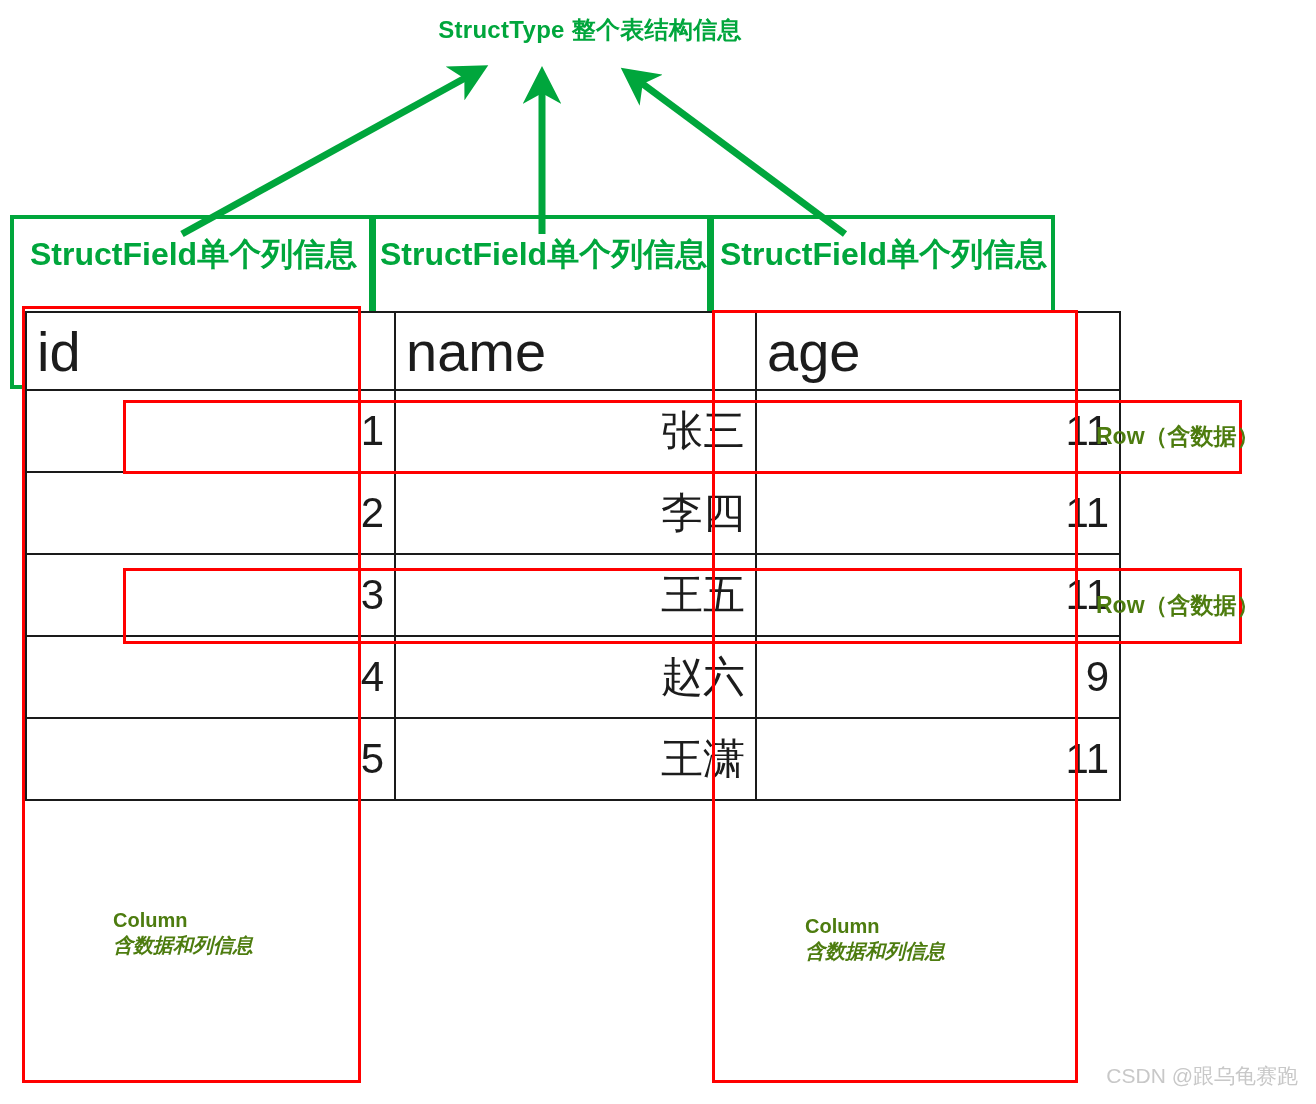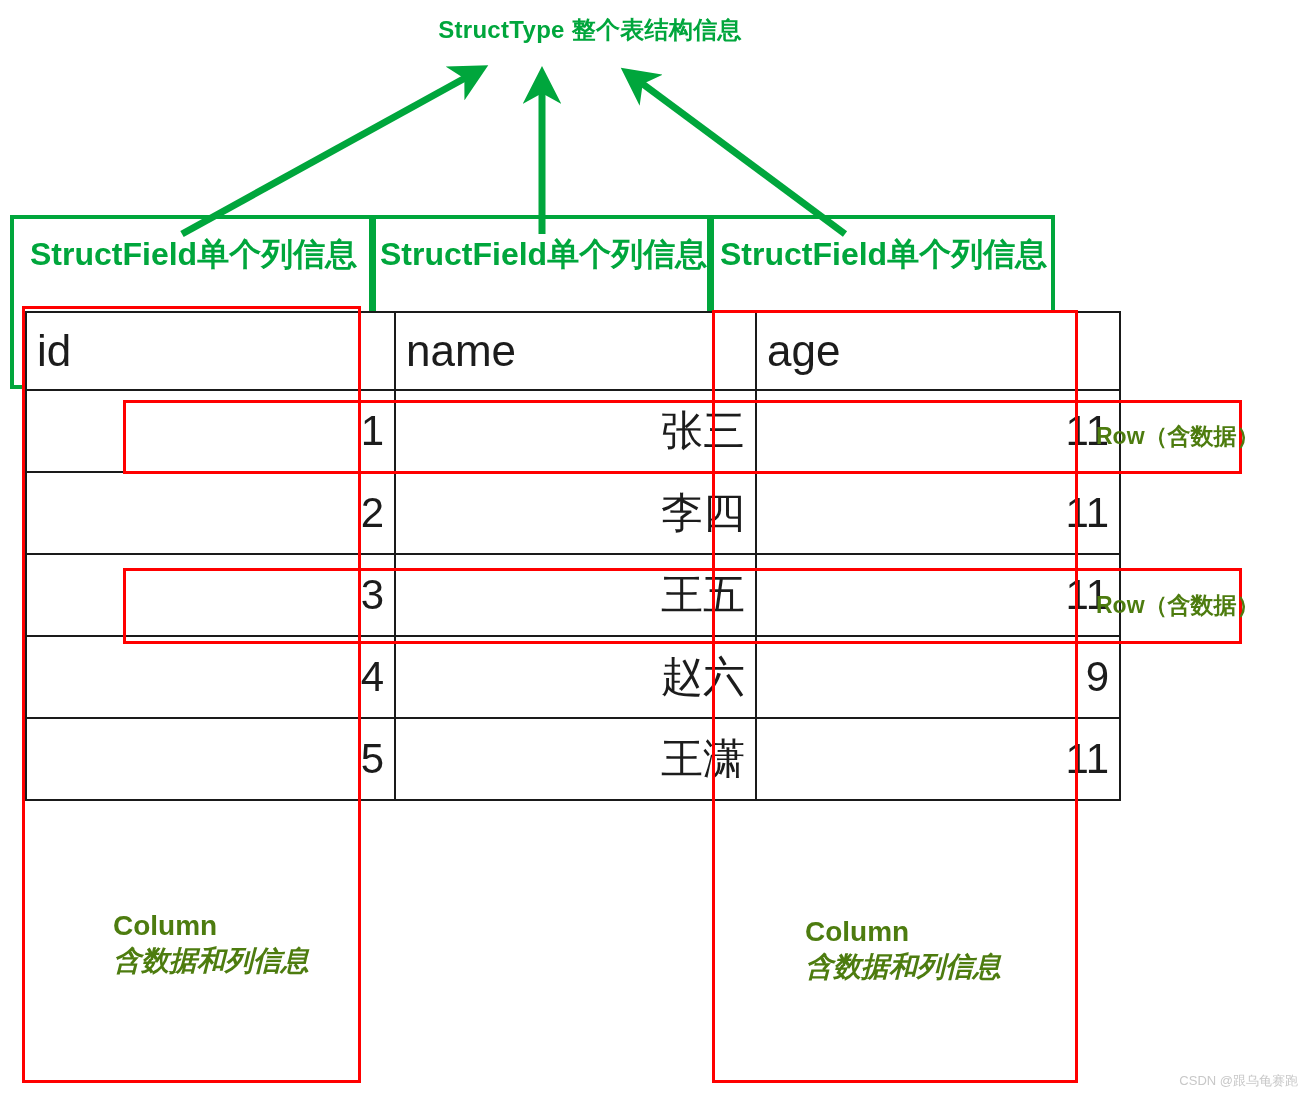--- a/index.html
+++ b/index.html
@@ -73,21 +73,21 @@
     height: 80px;
     padding: 0 10px;
     font-size: 42px;
     color: #1c1c1c;
     font-family: "Liberation Sans", "DejaVu Sans", sans-serif;
     font-weight: normal;
     overflow: hidden;
     white-space: nowrap;
   }
   #table tr.header td {
-    font-size: 44px;
+    font-size: 56px;
     text-align: left;
     height: 76px;
   }
   #table td.num {
     text-align: right;
   }
   #table td.txt {
     text-align: right;
   }
   .col-id   { width: 347px; }
@@ -105,32 +105,32 @@
     position: absolute;
     color: #4d7c0f;
     font-weight: bold;
     white-space: nowrap;
     line-height: 1.25;
   }
   .row-label {
     font-size: 23px;
   }
   .column-label {
-    font-size: 28px;
+    font-size: 20px;
     text-align: left;
   }
   .column-label .l1 { display: block; }
   .column-label .l2 { display: block; font-style: italic; }
 
   
   #watermark {
     position: absolute;
     right: 18px;
     bottom: 14px;
-    font-size: 13px;
+    font-size: 21px;
     color: #c8c8c8;
     white-space: nowrap;
   }
 </style>
 </head>
 <body>
 
 <div id="canvas">
 
   <div id="title">StructType 整个表结构信息</div>

